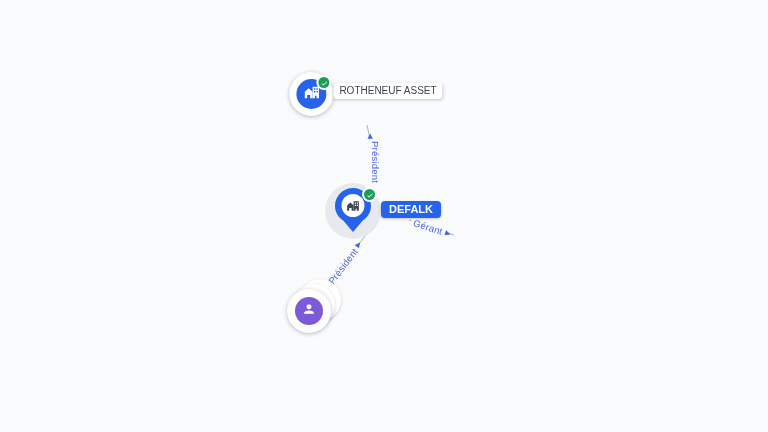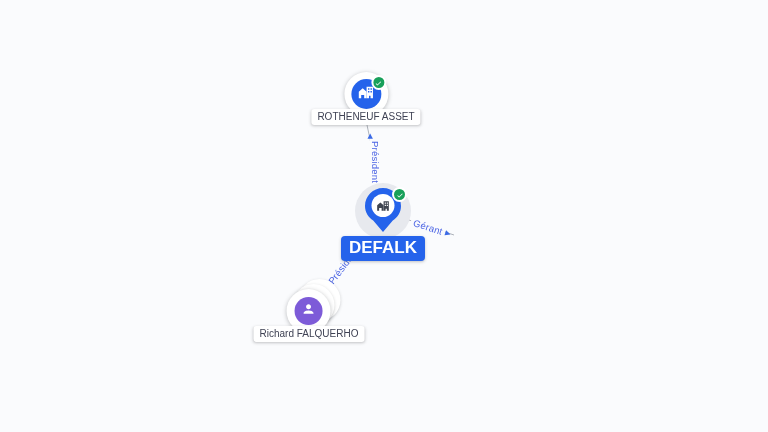--- a/index.html
+++ b/index.html
@@ -18,21 +18,21 @@
     font-size:9.5px;color:#4a63e4;letter-spacing:.2px;
     background:#fafbfd;padding:0 3px;white-space:nowrap;
   }
   .edge-arrow{
     position:absolute;z-index:1;
     font-size:7px;color:#3b6ae6;line-height:1;
   }
 
   
   .node{
-    position:absolute;z-index:2;display:flex;flex-direction:column;align-items:center;
+    position:absolute;z-index:2;display:flex;flex-direction:row;align-items:center;
     transform:translateX(-50%);cursor:pointer;
   }
   .avatar-wrap{position:relative;width:44px;height:44px;}
   .avatar{
     position:relative;z-index:2;width:44px;height:44px;border-radius:50%;
     background:#fff;box-shadow:0 1px 4px rgba(60,64,67,.35);
     display:flex;align-items:center;justify-content:center;
   }
   .ghost{position:absolute;width:42px;height:42px;border-radius:50%;background:#fff;
     box-shadow:0 1px 3px rgba(60,64,67,.25);}
@@ -60,21 +60,21 @@
 
   
   .pill{
     position:relative;z-index:3;margin-top:-7px;
     background:#fff;border-radius:3px;padding:2px 6px 3px;
     font-size:10px;color:#3f4254;white-space:nowrap;
     box-shadow:0 1px 3px rgba(60,64,67,.3);
   }
   .pill.blue{
     margin-top:-3px;background:#2563eb;color:#fff;
-    font-size:17px;font-weight:bold;padding:2px 8px 3px;border-radius:4px;
+    font-size:11px;font-weight:bold;padding:2px 8px 3px;border-radius:4px;
   }
 
   
   #node-rotheneuf{left:366px;top:72px;}
   #node-defalk{left:383px;top:183px;}
   #node-agrippa{left:475px;top:220px;}
   #node-richard{left:309px;top:289px;}
 
   #edge-label-0{left:375px;top:162px;transform:translate(-50%,-50%) rotate(90deg);}
   #edge-label-1{left:428px;top:227px;transform:translate(-50%,-50%) rotate(18deg);}
@@ -155,16 +155,15 @@
       <div class="avatar">
         <div class="inner-circle person">
           <span>
             <svg width="16" height="16" viewBox="0 0 24 24" fill="#fff">
               <path d="M12 12.3c2.05 0 3.7-1.65 3.7-3.7S14.05 4.9 12 4.9 8.3 6.55 8.3 8.6s1.65 3.7 3.7 3.7zm0 1.85c-2.47 0-7.4 1.24-7.4 3.7V19.3h14.8v-1.45c0-2.46-4.93-3.7-7.4-3.7z"></path>
             </svg>
           </span>
         </div>
       </div>
     </div>
-    <div class="pill">Richard FALQUERHO</div>
   </div>
 
 </div>
 
 </body></html>

